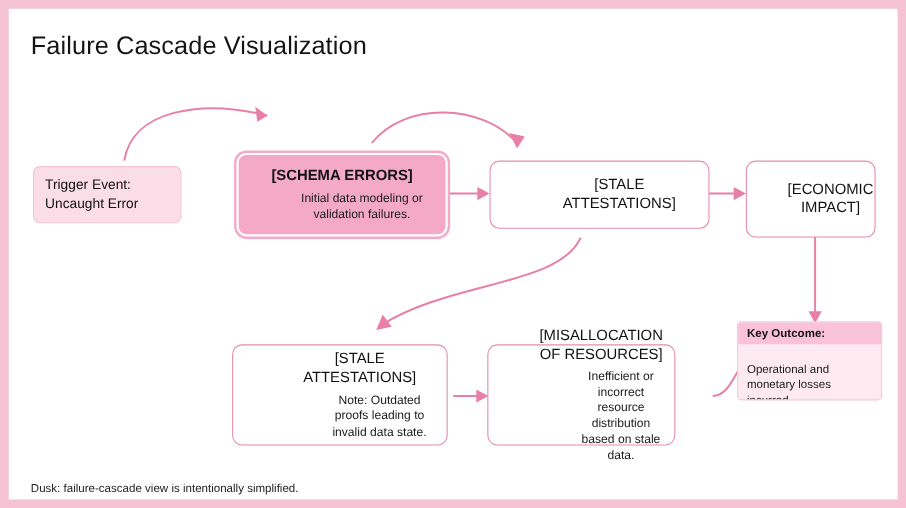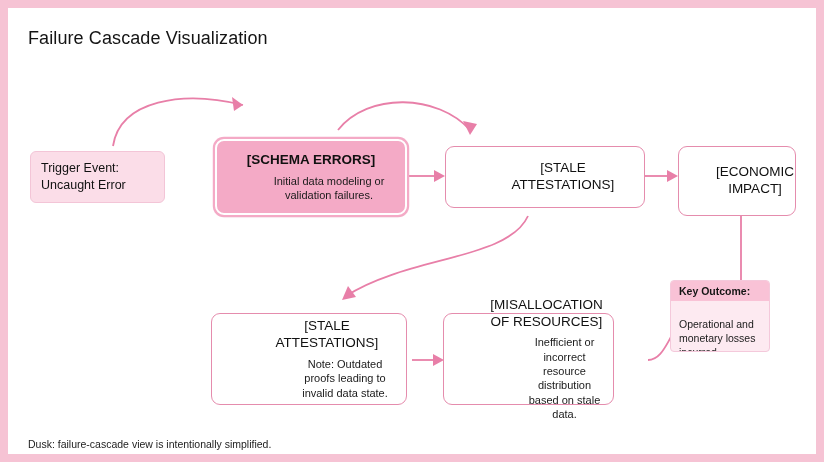--- a/index.html
+++ b/index.html
@@ -19,21 +19,21 @@
     top: 8px;
     width: 808px;
     height: 446px;
     background: #ffffff;
     overflow: hidden;
   }
   #title {
     position: absolute;
     left: 20px;
     top: 20px;
-    font-size: 18px;
+    font-size: 23px;
     color: #141414;
     letter-spacing: 0.1px;
   }
   #footnote {
     position: absolute;
     left: 20px;
     top: 430px;
     font-size: 10.5px;
     color: #222222;
   }
@@ -183,20 +183,20 @@
   <div class="node outline" style="left:203px; top:305px; width:196px; height:92px;">
     <div class="headline">[STALE ATTESTATIONS]</div>
     <div class="sub">Note: Outdated proofs leading to invalid data state.</div>
   </div>
 
   <div class="node outline" style="left:435px; top:305px; width:171px; height:92px;">
     <div class="headline">[MISALLOCATION OF RESOURCES]</div>
     <div class="sub">Inefficient or incorrect resource distribution based on stale data.</div>
   </div>
 
-  <div class="callout" style="left:662px; top:272px; width:100px; height:72px;">
+  <div class="callout" style="left:662px; top:284px; width:132px; height:72px;">
     <div class="chead">Key Outcome:</div>
     <div class="cbody">Operational and monetary losses incurred.</div>
   </div>
 
   <div id="footnote">Dusk: failure-cascade view is intentionally simplified.</div>
 
 </div>
 
 </body></html>

